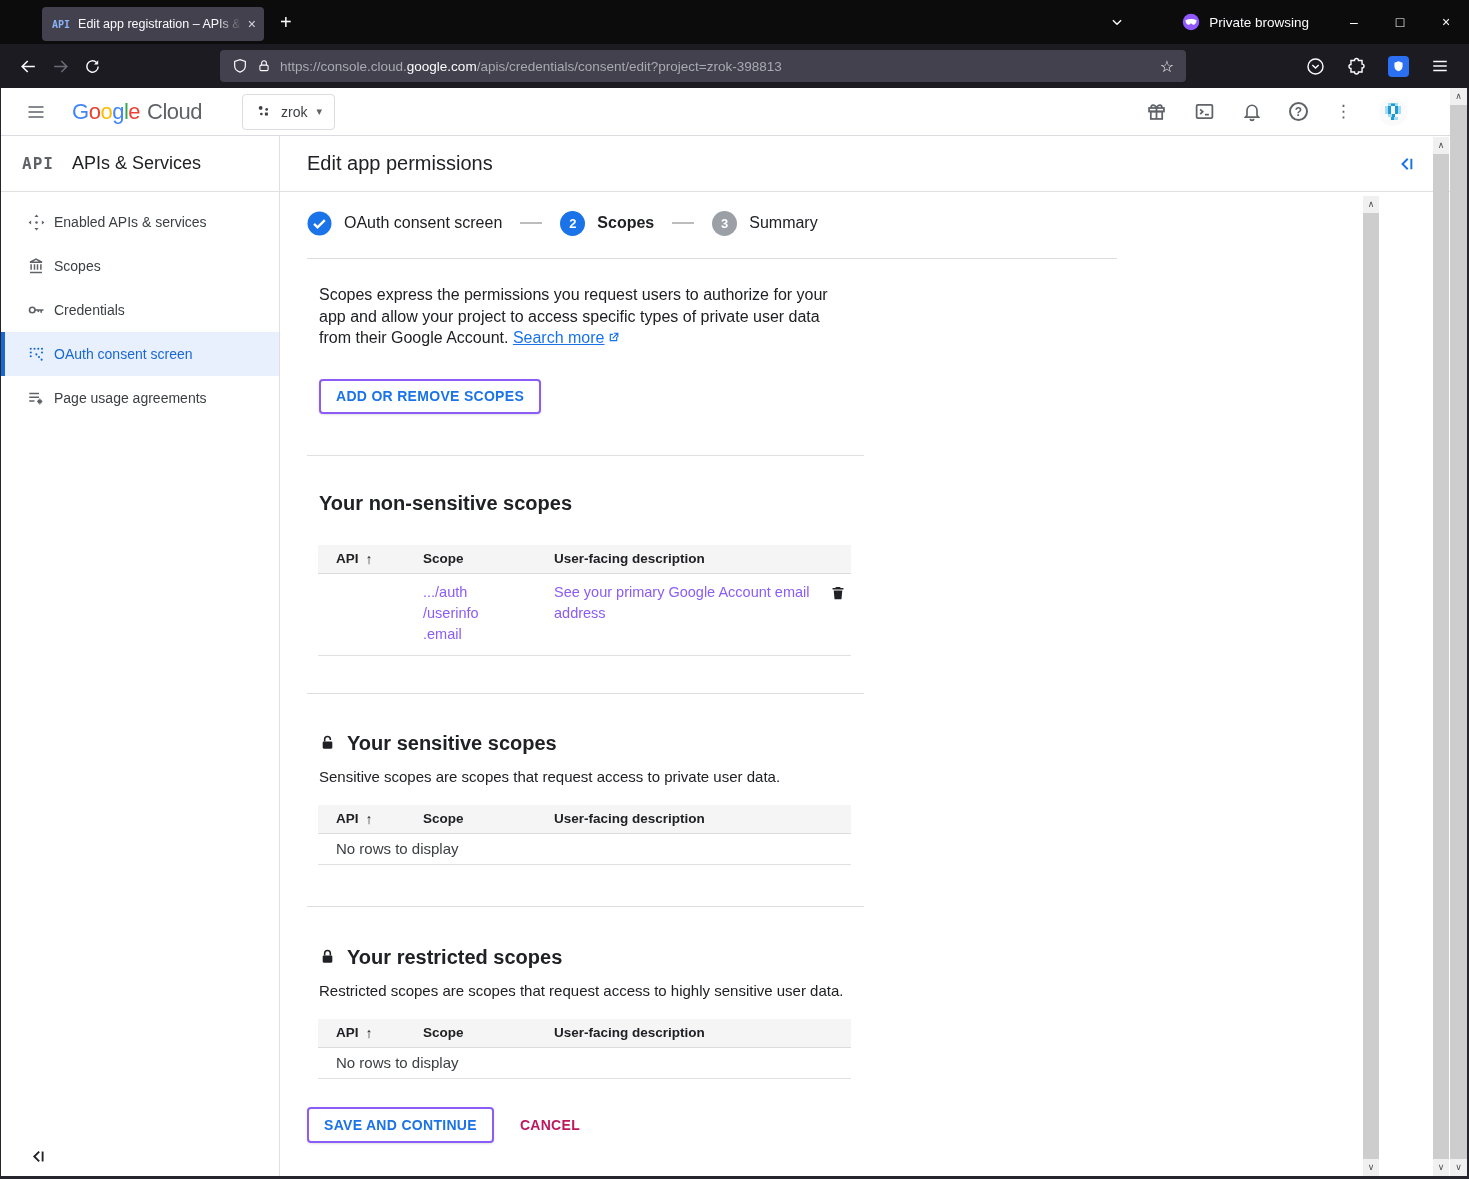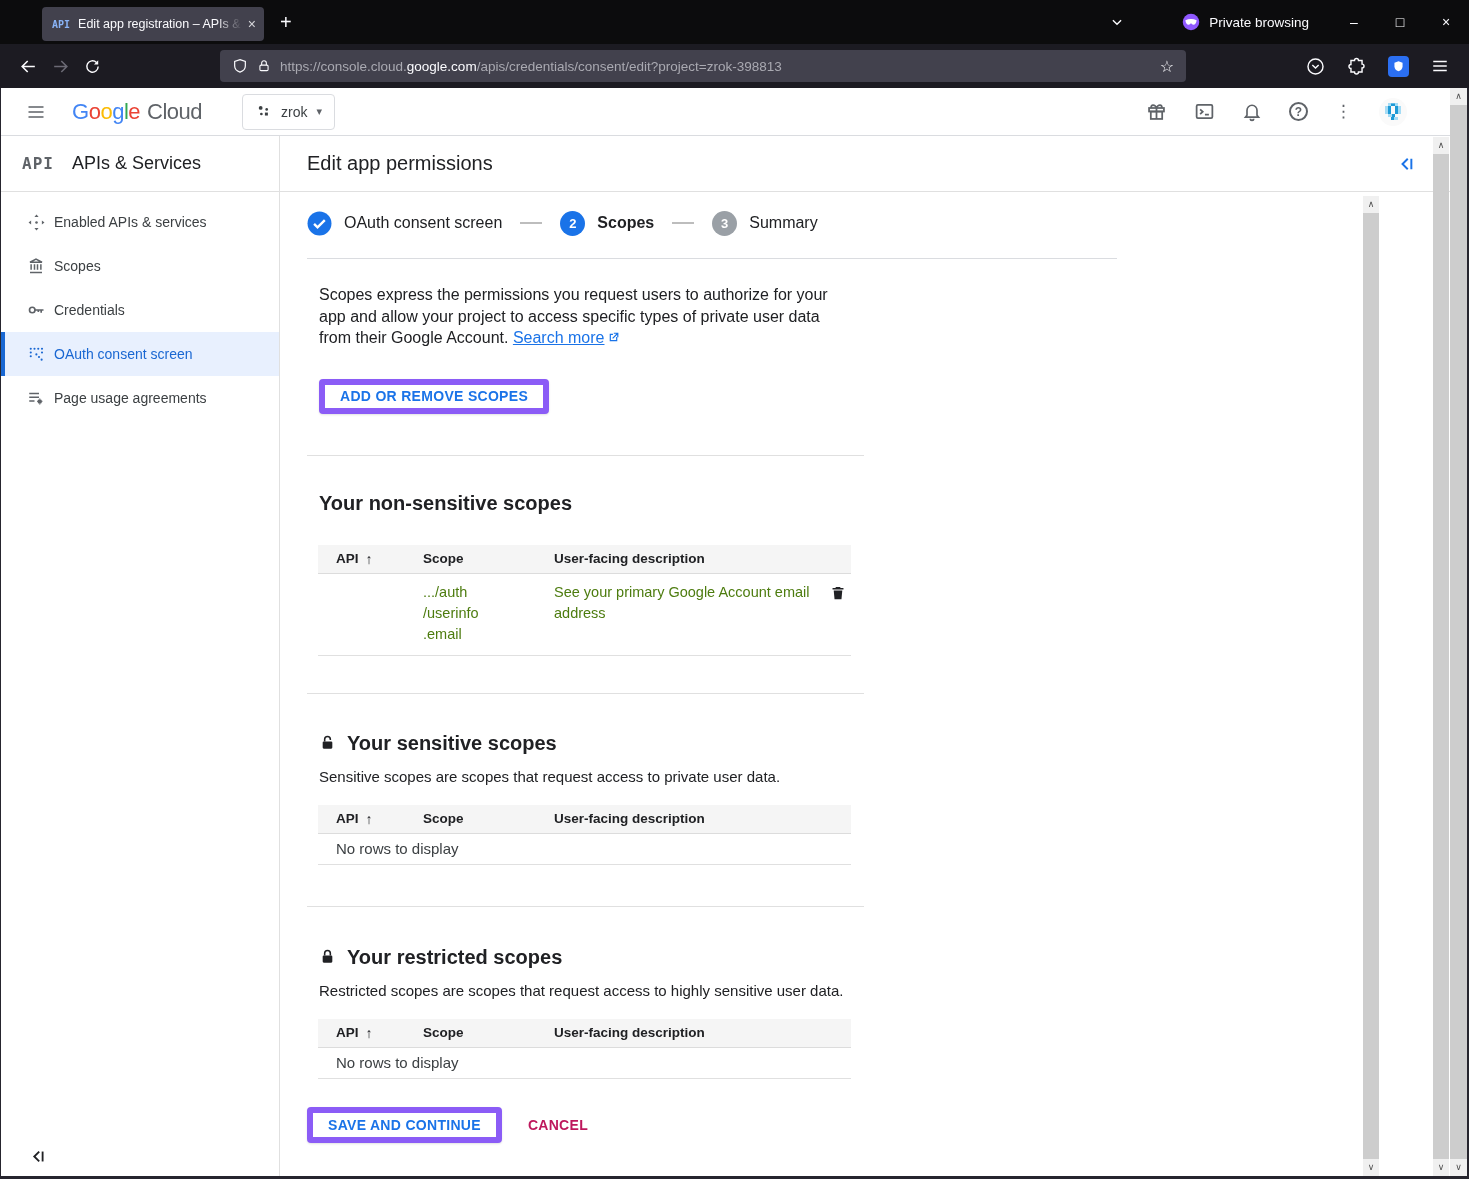--- a/index.html
+++ b/index.html
@@ -93,41 +93,41 @@
   .step-lbl.bold { font-weight:bold; }
   .step-dash { width:22px; height:2px; background:#bdbdbd; margin:0 6px; }
 
   .stepper-divider { width:810px; border-top:1px solid #dadce0; margin-top:22px; }
 
   .intro { width:528px; font-size:16px; line-height:21.5px; color:#202124; margin:25px 0 0 12px; }
   .intro a { color:#1a73e8; text-decoration:underline; }
   .ext-ico { display:inline-block; vertical-align:-1px; margin-left:3px; }
 
   .gbtn { display:inline-flex; align-items:center; height:35px; padding:0 15px; background:#fff;
-          border:6px solid #8b5cf6; border-radius:4px; color:#1a73e8; font-size:14px; font-weight:bold;
+          border:2px solid #8b5cf6; border-radius:4px; color:#1a73e8; font-size:14px; font-weight:bold;
           letter-spacing:0.3px; box-shadow:0 1px 2px rgba(60,64,67,.15); font-family:inherit; }
   .add-btn { margin:30px 0 0 12px; }
 
   .hdiv { width:557px; border-top:1px solid #e0e0e0; }
   .d1 { margin-top:41px; }  .d2 { margin-top:37px; }  .d3 { margin-top:41px; }
 
   .section-title { display:flex; align-items:center; gap:11px; font-size:20px; font-weight:bold; color:#202124; }
   .st1 { margin:36px 0 0 12px; }
   .st2 { margin:38px 0 0 12px; }
   .st3 { margin:39px 0 0 12px; }
   .section-desc { font-size:15px; color:#202124; margin:13px 0 0 12px; }
 
   .gtable { width:533px; margin-left:11px; }
   .t1 { margin-top:30px; } .t23 { margin-top:20px; }
   .gt-head { display:grid; grid-template-columns:105px 131px 1fr 40px; align-items:center; height:29px;
              background:#f5f5f5; border-bottom:1px solid #dcdcdc; font-size:13.5px; font-weight:bold; color:#202124; }
   .c-api { padding-left:18px; display:flex; align-items:center; gap:7px; }
   .sort { font-size:14px; font-weight:bold; color:#202124; }
   .gt-row { display:grid; grid-template-columns:105px 131px 1fr 40px; padding:8px 0 10px;
-            border-bottom:1px solid #e0e0e0; font-size:14.5px; color:#4d7c0f; line-height:21px; }
+            border-bottom:1px solid #e0e0e0; font-size:14.5px; color:#8b5cf6; line-height:21px; }
   .c-scope.pre { white-space:pre-line; }
   .c-act { display:flex; justify-content:flex-end; padding:2px 5px 0 0; }
   .gt-empty { height:31px; display:flex; align-items:center; padding-left:18px;
               border-bottom:1px solid #e0e0e0; font-size:15px; color:#3c4043; }
 
   .actions { display:flex; align-items:center; margin-top:28px; gap:26px; }
   .save-btn { height:36px; }
   .cancel-btn { background:none; border:none; font-size:14px; font-weight:bold; letter-spacing:0.3px;
                 color:#be185d; font-family:inherit; }
 

